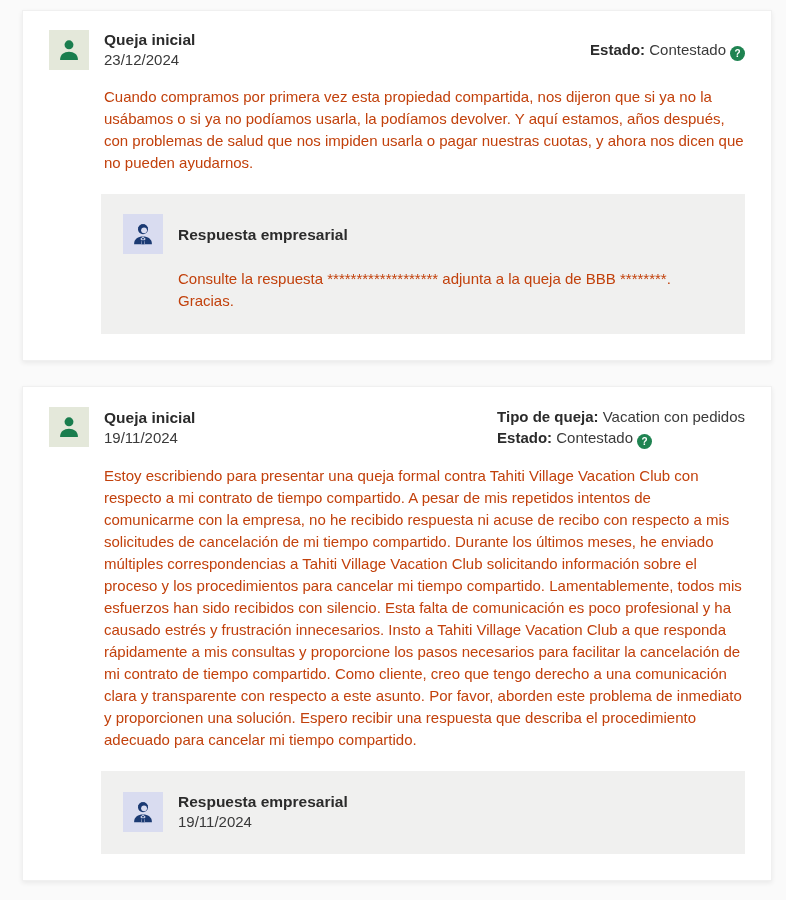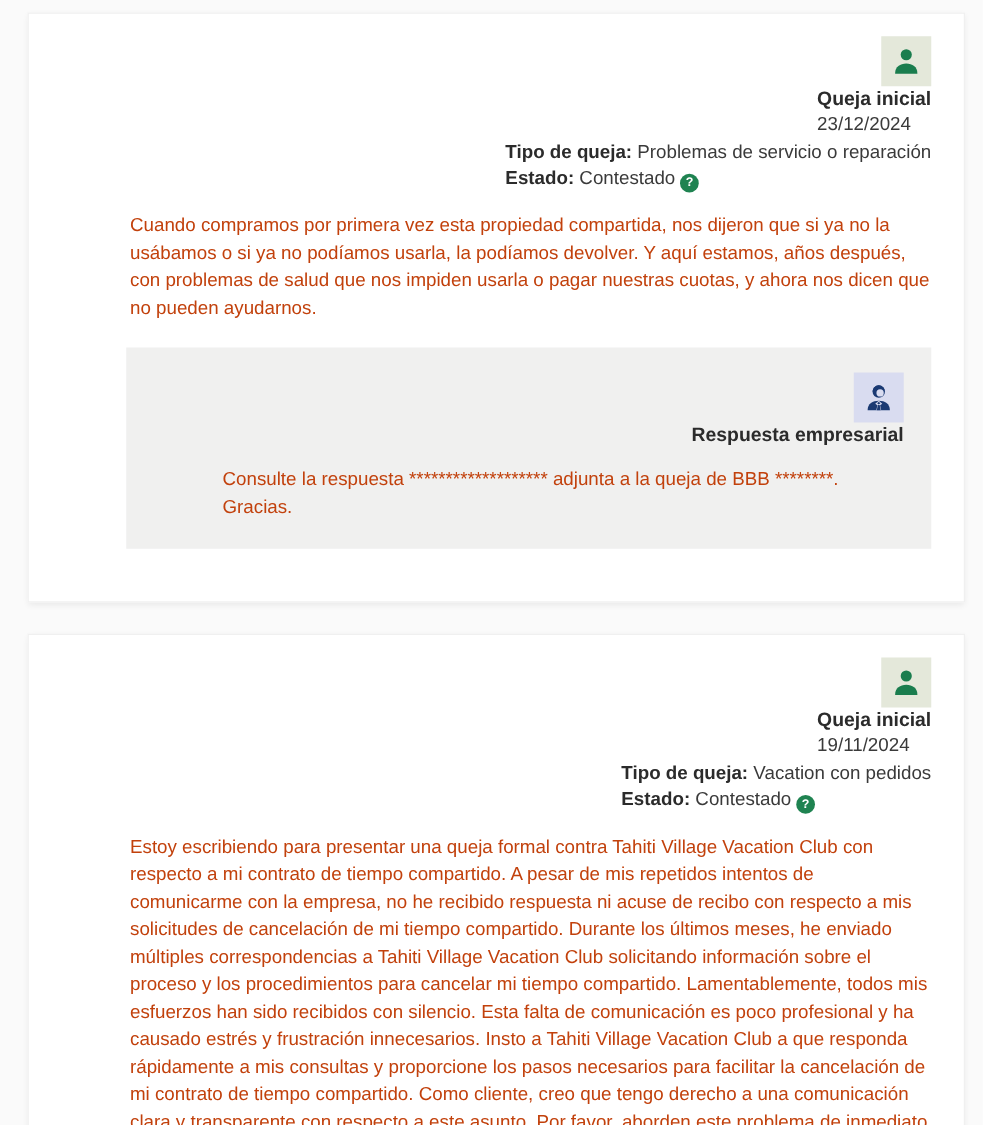--- a/index.html
+++ b/index.html
@@ -14,21 +14,21 @@
   .card {
     margin: 0 14px 0 22px;
     width: 750px;
     background: #ffffff;
     border: 1px solid #f0f0f0;
     box-shadow: 0 2px 5px rgba(0,0,0,0.07);
     padding: 18px 26px 26px 26px;
   }
   .card.first { margin-top: 10px; }
   .card.second { margin-top: 25px; }
-  .card-header { display: flex; align-items: flex-end; flex-direction: column; }
+  .card-header { display: flex; align-items: center; }
   .avatar {
     width: 40px; height: 40px; flex: 0 0 40px;
     display: flex; align-items: center; justify-content: center;
   }
   .avatar.consumer { background: #e4e8da; }
   .avatar.business { background: #d9dcf0; }
   .avatar svg { width: 26px; height: 26px; display: block; }
   .head-text { margin-left: 15px; padding-top: 1px; }
   .title { font-weight: bold; font-size: 15.5px; color: #2b2b2b; line-height: 20px; }
   .date { font-size: 15px; color: #3a3a3a; line-height: 20px; }
@@ -40,21 +40,21 @@
     background: #1f8351; color: #ffffff;
     font-size: 10px; font-weight: bold; line-height: 15px;
     vertical-align: -2px; margin-left: 4px; cursor: pointer;
   }
   .body-text {
     margin: 16px 0 0 55px;
     font-size: 15px; line-height: 22px; color: #c2410c;
     max-width: 662px;
   }
   .response-box {
-    margin: 20px 0 16px 52px;
+    margin: 20px 0 0 52px;
     background: #f0f0ef;
     padding: 20px 22px 22px 22px;
   }
   .response-box .body-text { margin-left: 55px; margin-top: 14px; max-width: 560px; }
 </style>
 </head>
 <body>
 
 <div class="page">
 
@@ -66,21 +66,20 @@
             <circle cx="12" cy="7.2" r="4.1" fill="#1a7d4e"></circle>
             <path d="M3.8 20.6c0-4.4 3.7-7 8.2-7s8.2 2.6 8.2 7v0.6H3.8z" fill="#1a7d4e"></path>
           </svg>
         </span>
       </div>
       <div class="head-text">
         <div class="title">Queja inicial</div>
         <div class="date">23/12/2024</div>
       </div>
       <div class="meta">
-        <div><b>Tipo de queja:</b> <span>Problemas de servicio o reparación</span></div>
         <div><b>Estado:</b> <span>Contestado</span><span class="help-badge">?</span></div>
       </div>
     </div>
 
     <p class="body-text">Cuando compramos por primera vez esta propiedad compartida, nos dijeron que si ya no la usábamos o si ya no podíamos usarla, la podíamos devolver. Y aquí estamos, años después, con problemas de salud que nos impiden usarla o pagar nuestras cuotas, y ahora nos dicen que no pueden ayudarnos.</p>
 
     <div class="response-box">
       <div class="card-header">
         <div class="avatar business">
           <span>

